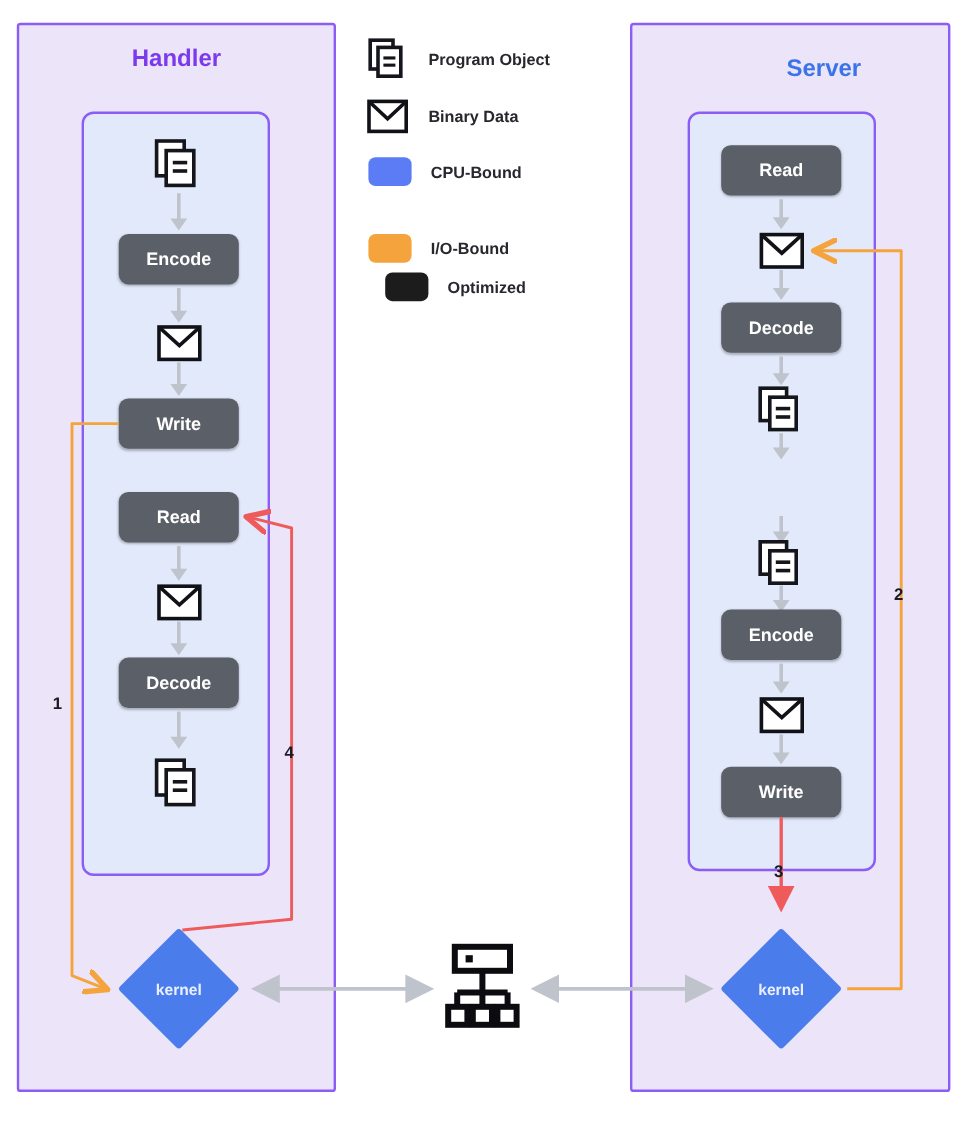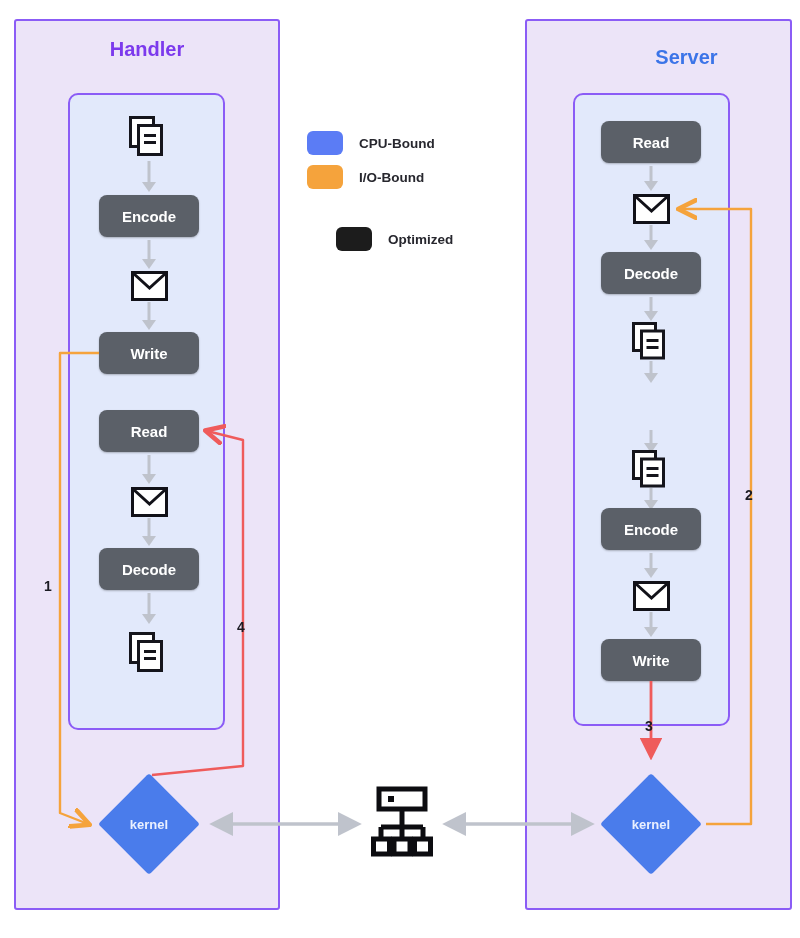--- a/index.html
+++ b/index.html
@@ -125,29 +125,49 @@
       <rect x="15" y="25" width="12" height="3" fill="#15151c"></rect>
     </svg>
   </div>
 
   <div class="diamond" style="left:98px;top:773px;width:102px;height:102px;">
     <div class="sq"></div>
     <div class="lbl">kernel</div>
   </div>
 
   <div class="legend" style="left:305px;top:26px;width:205px;height:250px;">
+    <div class="leg-row" style="left:0px;top:8px;">
+      <span class="leg-ico">
+        <svg width="32" height="34" viewBox="0 0 32 34">
+          <rect x="1.5" y="1.5" width="19" height="24" fill="#fff" stroke="#15151c" stroke-width="3"></rect>
+          <rect x="8" y="7.5" width="19" height="24" fill="#fff" stroke="#15151c" stroke-width="3"></rect>
+          <rect x="12.5" y="15" width="10" height="2.6" fill="#15151c"></rect>
+          <rect x="12.5" y="21" width="10" height="2.6" fill="#15151c"></rect>
+        </svg>
+      </span>
+      <span class="leg-txt">Program Object</span>
+    </div>
+    <div class="leg-row" style="left:0px;top:56px;">
+      <span class="leg-ico">
+        <svg width="34" height="28" viewBox="0 0 34 28">
+          <rect x="1.5" y="1.5" width="31" height="25" fill="#fff" stroke="#111118" stroke-width="3"></rect>
+          <path d="M2 2 L17 16 L32 2" fill="none" stroke="#111118" stroke-width="3"></path>
+        </svg>
+      </span>
+      <span class="leg-txt">Binary Data</span>
+    </div>
     <div class="leg-row" style="left:2px;top:105px;">
       <span class="leg-sw" style="background:#5b7cf5;"></span>
       <span class="leg-txt">CPU-Bound</span>
     </div>
-    <div class="leg-row" style="left:2px;top:139px;text-align:right;">
+    <div class="leg-row" style="left:2px;top:169px;text-align:right;">
       <span class="leg-sw" style="background:#f5a33c;"></span>
       <span class="leg-txt">I/O-Bound</span>
     </div>
-    <div class="leg-row" style="left:19px;top:201px;padding-left:12px;">
+    <div class="leg-row" style="left:4px;top:201px;padding-left:12px;">
       <span class="leg-sw" style="background:#1c1c1c;"></span>
       <span class="leg-txt">Optimized</span>
     </div>
   </div>
 
   <div class="panel" style="left:525px;top:19px;width:263px;height:887px;">
     <div class="panel-title server-title" style="top:25px;padding-left:28px;">Server</div>
   </div>
 
   <div class="innerbox" style="left:573px;top:93px;width:153px;height:629px;"></div>

